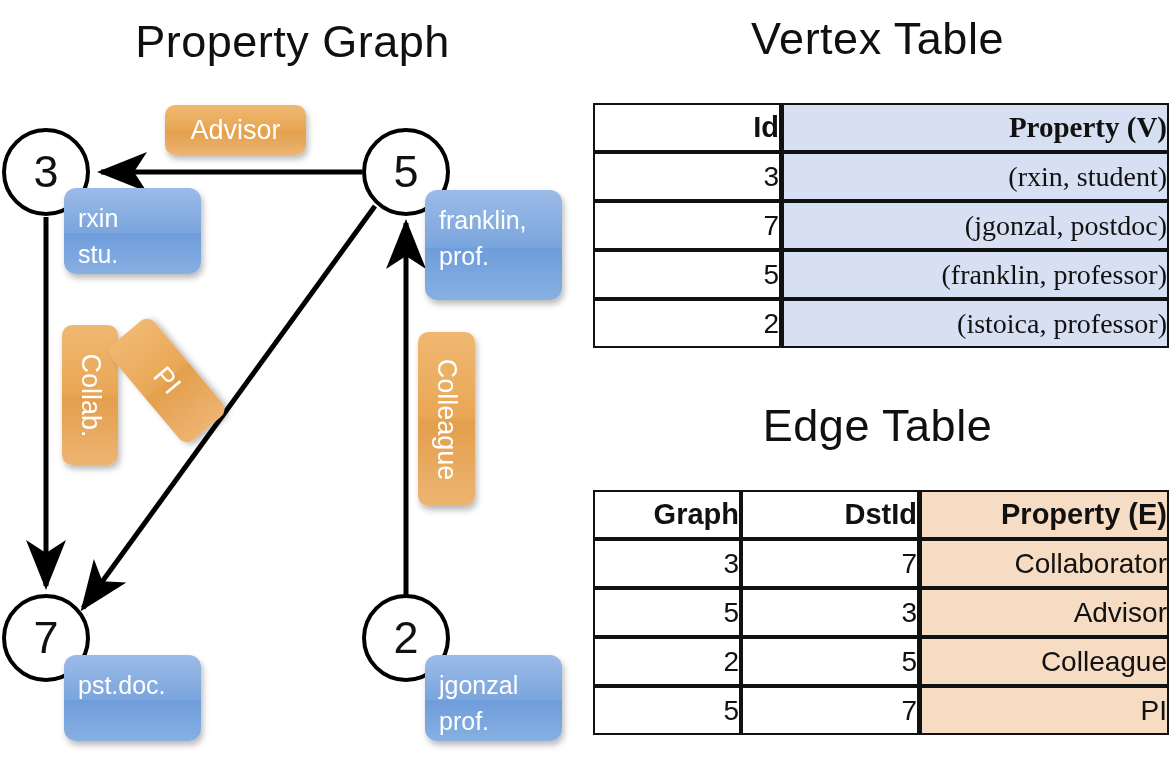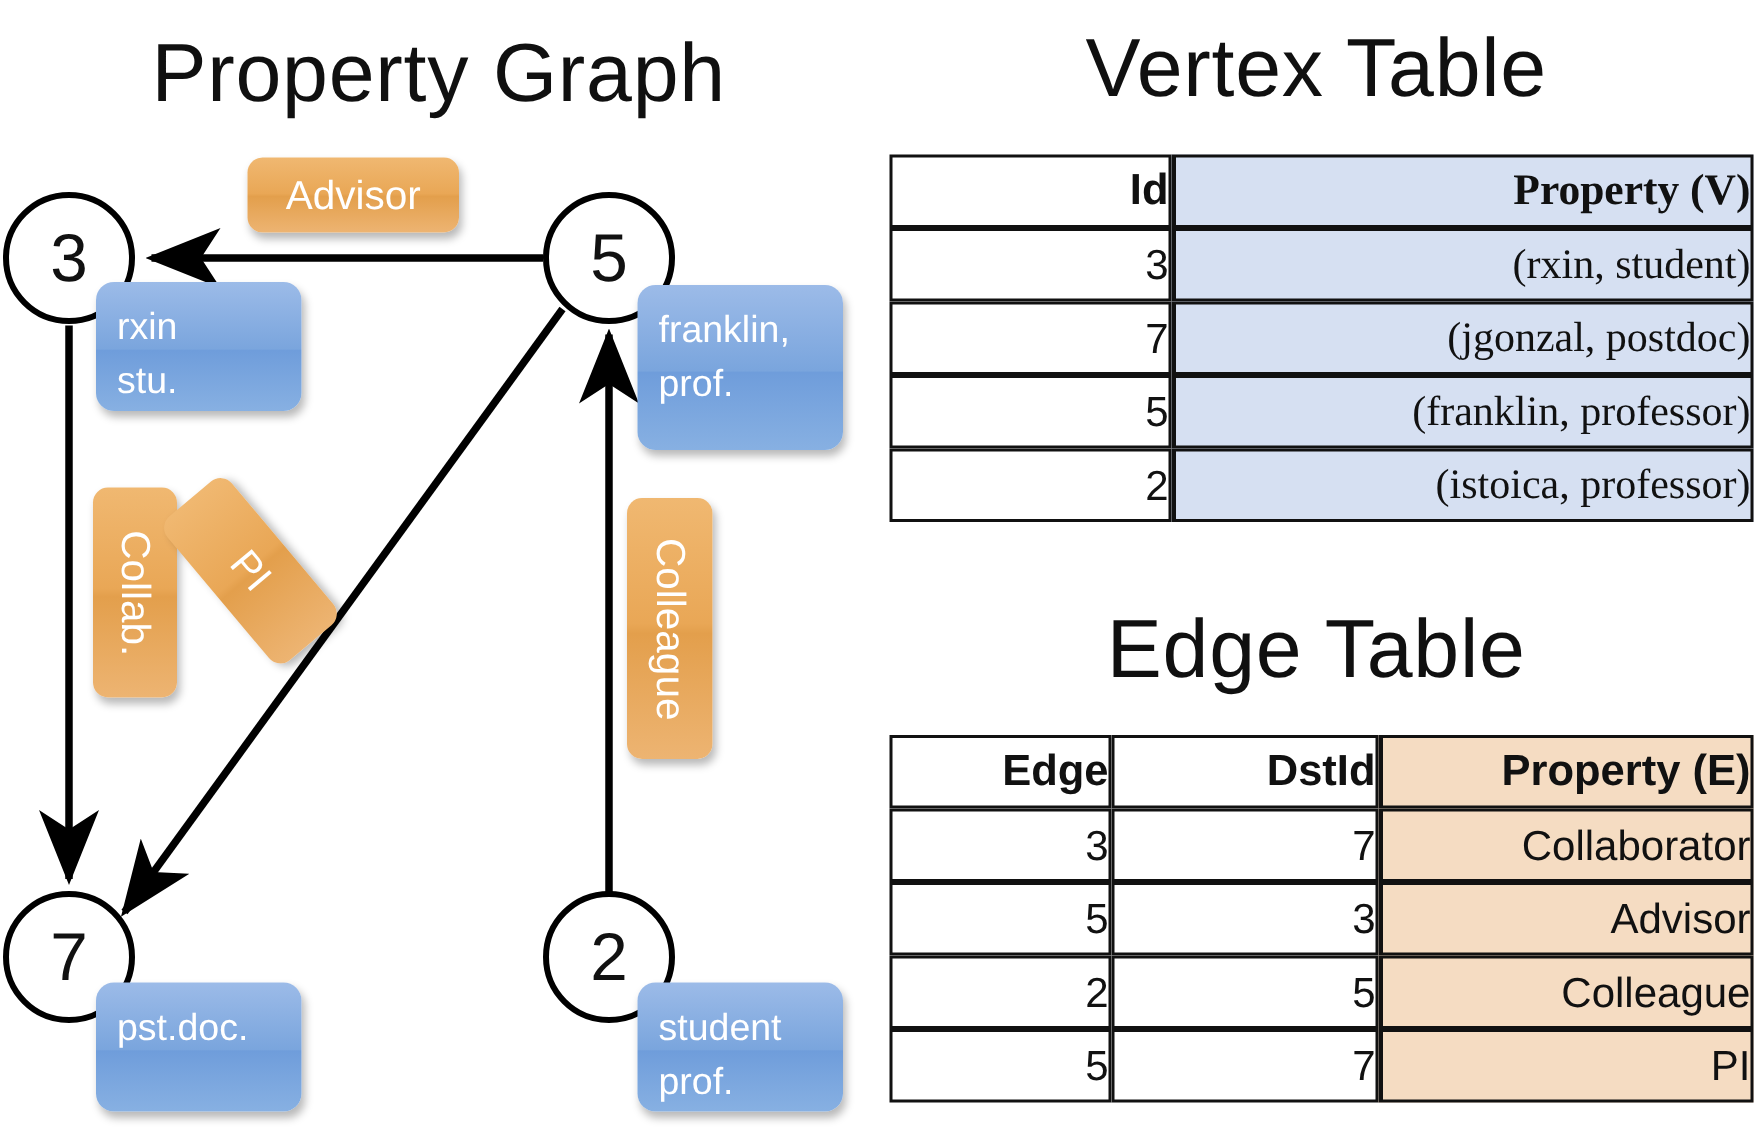--- a/index.html
+++ b/index.html
@@ -10,21 +10,21 @@
     overflow:hidden;
     position:relative;
   }
   .stage { position:absolute; inset:0; }
 
   
   .title {
     position:absolute;
     font-family:"Liberation Sans", sans-serif;
     font-weight:300;
-    font-size:55px;
+    font-size:45px;
     color:#101010;
     letter-spacing:0.5px;
     white-space:nowrap;
     text-align:center;
   }
   #title-property-graph { left:0;   top:16px;  width:585px; }
   #title-vertex-table   { left:585px; top:13px; width:585px; }
   #title-edge-table     { left:585px; top:400px; width:585px; }
 
   
@@ -170,21 +170,21 @@
       <span>stu.</span>
     </div>
     <div class="vbox" id="vbox-franklin">
       <span>franklin,</span>
       <span>prof.</span>
     </div>
     <div class="vbox" id="vbox-jgonzal">
       <span>pst.doc.</span>
     </div>
     <div class="vbox" id="vbox-istoica">
-      <span>student</span>
+      <span>jgonzal</span>
       <span>prof.</span>
     </div>
 
     <div class="ochip" id="chip-advisor">
       <span>Advisor</span>
     </div>
     <div class="ochip" id="chip-collab">
       <span class="vert-text">Collab.</span>
     </div>
     <div class="ochip" id="chip-pi">
@@ -227,21 +227,21 @@
   </table>
 
   <table class="tbl" id="edge-table">
     <colgroup>
         <col class="c-src">
         <col class="c-dst">
         <col class="c-prop">
       </colgroup>
     <thead>
       <tr>
-        <th>Edge</th>
+        <th>Graph</th>
         <th>DstId</th>
         <th class="prop">Property (E)</th>
       </tr>
     </thead>
     <tbody>
       <tr>
         <td>3</td>
         <td>7</td>
         <td class="prop">Collaborator</td>
       </tr>

